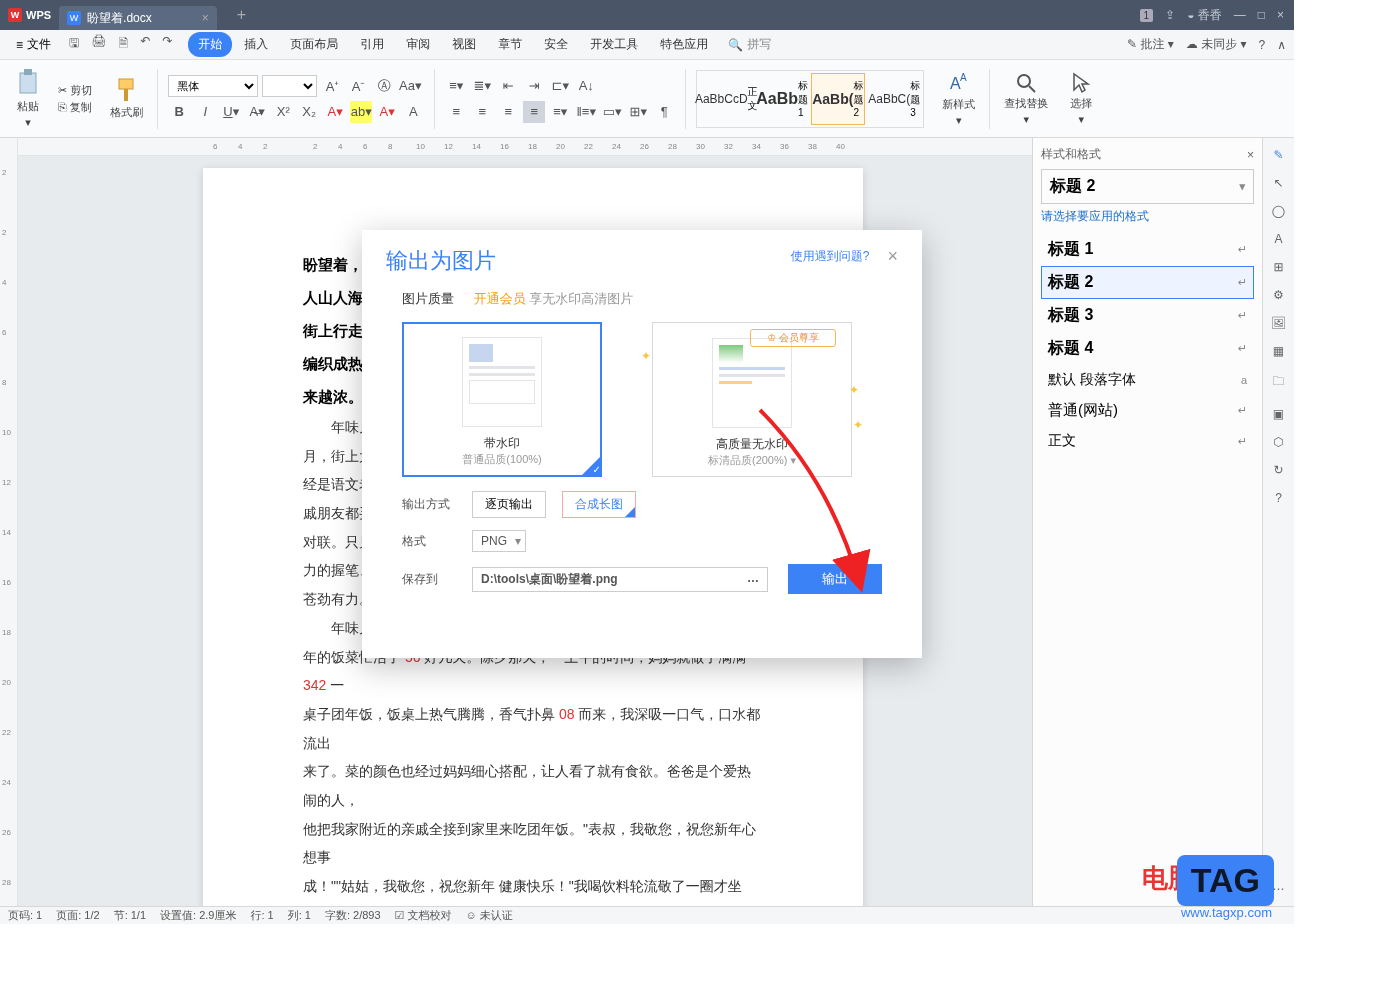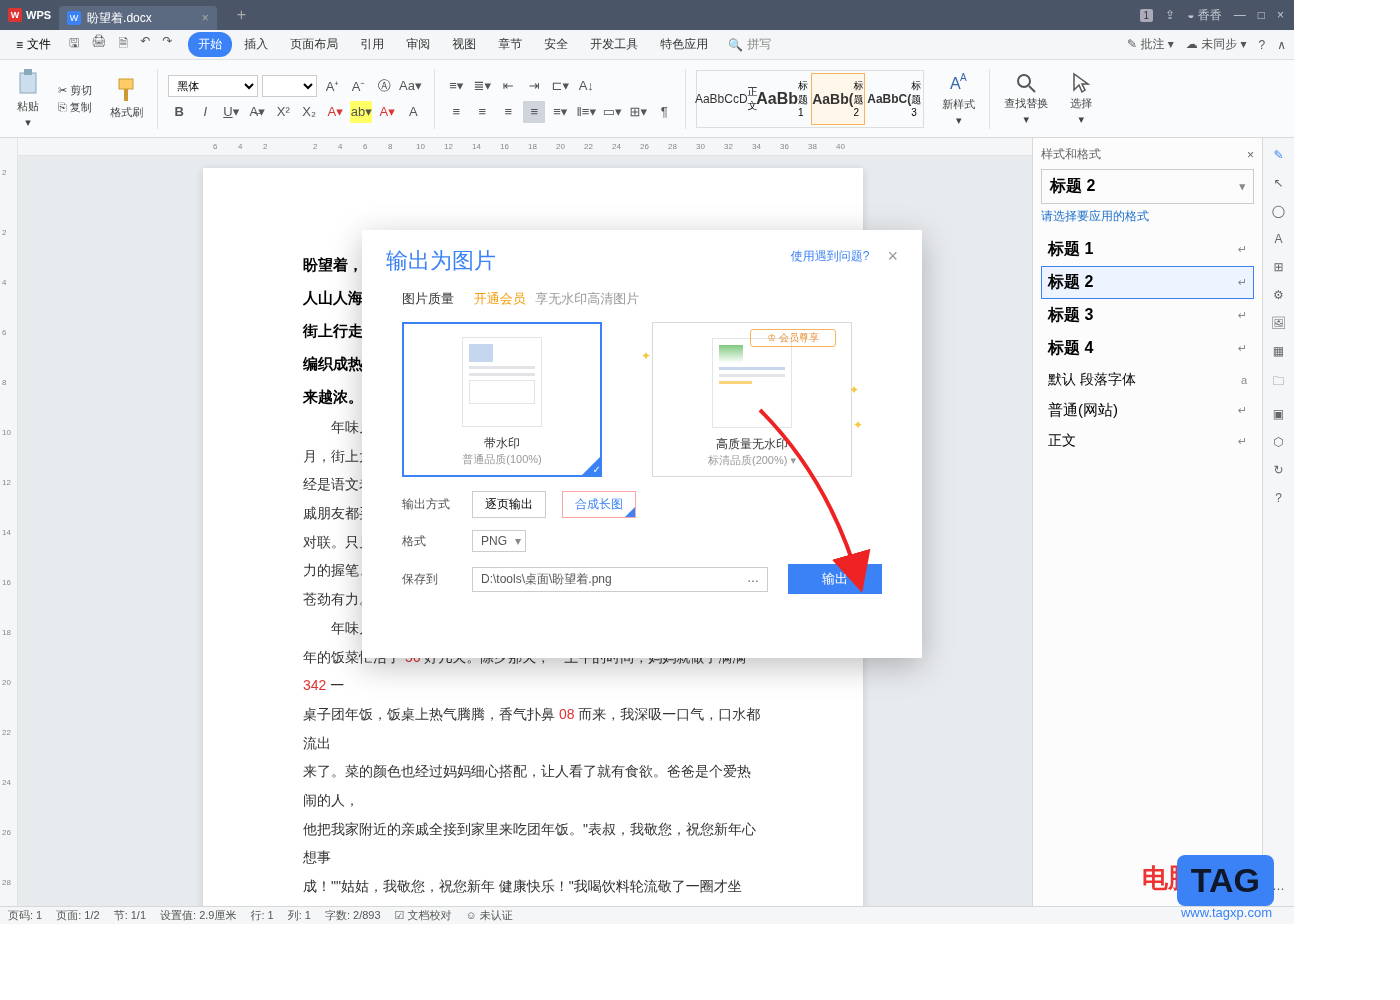--- a/index.html
+++ b/index.html
@@ -70,21 +70,21 @@
 
 .statusbar { position: absolute; bottom: 0; left: 0; right: 0; height: 18px; background: #f5f6f7; border-top: 1px solid #d8d8d8; display: flex; align-items: center; font-size: 11px; color: #555; padding: 0 8px; gap: 14px; }
 
 .dialog { position: absolute; left: 362px; top: 230px; width: 560px; height: 428px; background: #fff; box-shadow: 0 8px 30px rgba(0,0,0,0.25); }
 .dialog .dtop { display: flex; justify-content: space-between; align-items: flex-start; padding: 16px 24px 0; }
 .dialog .dtitle { font-size: 22px; color: #3b82f6; font-weight: 400; }
 .dialog .dhelp { color: #3b82f6; font-size: 12px; cursor: pointer; }
 .dialog .dclose { color: #999; font-size: 18px; cursor: pointer; margin-left: 18px; }
 .dialog .qrow { padding: 14px 40px 0; font-size: 13px; }
 .dialog .qrow .lbl { color: #333; margin-right: 16px; }
-.dialog .qrow .vip { color: #f59e0b; margin-right: 6px; }
+.dialog .qrow .vip { color: #f59e0b; }
 .dialog .qrow .desc { color: #999; }
 .dialog .cards { display: flex; gap: 50px; padding: 14px 40px 8px; }
 .card { width: 200px; height: 155px; border: 1px solid #d8d8d8; position: relative; display: flex; flex-direction: column; align-items: center; justify-content: flex-end; padding-bottom: 8px; cursor: pointer; }
 .card.sel { border: 2px solid #3b82f6; }
 .card .corner { position: absolute; right: 0; bottom: 0; width: 0; height: 0; border-left: 18px solid transparent; border-bottom: 18px solid #3b82f6; }
 .card .corner::after { content: '✓'; position: absolute; right: -1px; bottom: -18px; color: #fff; font-size: 10px; }
 .card .vipb { position: absolute; top: 6px; right: 15px; border: 1px solid #f5b55a; color: #e8923a; font-size: 10px; padding: 1px 16px; border-radius: 3px; }
 .card .cimg { width: 80px; height: 90px; border: 1px solid #e2e4e8; background: #fff; margin-bottom: 8px; padding: 6px; display: flex; flex-direction: column; gap: 4px; }
 .card .cimg .thumb { width: 24px; height: 18px; background: #c6d6ee; }
 .card .cimg .thumb2 { width: 24px; height: 18px; background: linear-gradient(#7fc97f,#fff); }
@@ -93,21 +93,21 @@
 .card .cs { font-size: 11px; color: #999; }
 .spark { position: absolute; color: #f5c842; }
 .dialog .frow { display: flex; align-items: center; padding: 6px 40px; font-size: 12px; }
 .dialog .frow .flbl { width: 70px; color: #555; }
 .seg { display: flex; gap: 16px; }
 .seg button { border: 1px solid #ccc; background: #fff; padding: 4px 12px; font-size: 12px; cursor: pointer; }
 .seg button.on { border: 1px solid #fca5a5; color: #3b82f6; position: relative; }
 .seg button.on::after { content: ''; position: absolute; right: 0; bottom: 0; border-left: 10px solid transparent; border-bottom: 10px solid #3b82f6; }
 .sel-box { border: 1px solid #ccc; padding: 3px 18px 3px 8px; font-size: 12px; color: #555; cursor: pointer; position: relative; }
 .sel-box::after { content: '▾'; position: absolute; right: 4px; color: #888; }
-.path-box { border: 1px solid #ccc; padding: 3px 8px; font-size: 12px; color: #555; flex: 1; display: flex; justify-content: space-between; }
+.path-box { border: 1px solid #ccc; padding: 3px 8px; font-size: 12px; color: #555; flex: 1; display: flex; justify-content: space-between; font-weight: bold; }
 .out-btn { background: #3b82f6; color: #fff; border: none; padding: 6px 34px; font-size: 13px; margin-left: 20px; cursor: pointer; }
 
 .arrow-ann { position: absolute; pointer-events: none; }
 
 .wm1 { position: absolute; right: 22px; bottom: 28px; font-size: 26px; font-weight: bold; color: #e33; text-shadow: 1px 1px 0 #fff; }
 .wm2 { position: absolute; right: 20px; bottom: 18px; background: #3b82f6; color: #0f172a; font-size: 34px; font-weight: bold; padding: 6px 14px; border-radius: 8px; margin-top: 48px; }
 .wm3 { position: absolute; right: 22px; bottom: 4px; font-size: 13px; color: #3b82f6; }
 </style>
 </head>
 <body>
@@ -249,21 +249,21 @@
         </div>
       <div class="style-item">
           <span class="prev" style="font-weight:bold;font-size:16px;">AaBb</span>
           <span>标题 1</span>
         </div>
       <div class="style-item sel">
           <span class="prev" style="font-weight:bold;font-size:14px;">AaBb(</span>
           <span>标题 2</span>
         </div>
       <div class="style-item">
-          <span class="prev" style="font-weight:bold;">AaBbC(</span>
+          <span class="prev" style="font-weight:normal;">AaBbC(</span>
           <span>标题 3</span>
         </div>
     </div>
   </div>
   <div class="ribbon-group">
     <div class="big-btn">
       <svg width="22" height="24">
           <text x="2" y="18" font-size="16" fill="#36a">A</text>
           <text x="12" y="10" font-size="10" fill="#36a">A</text>
         </svg>

